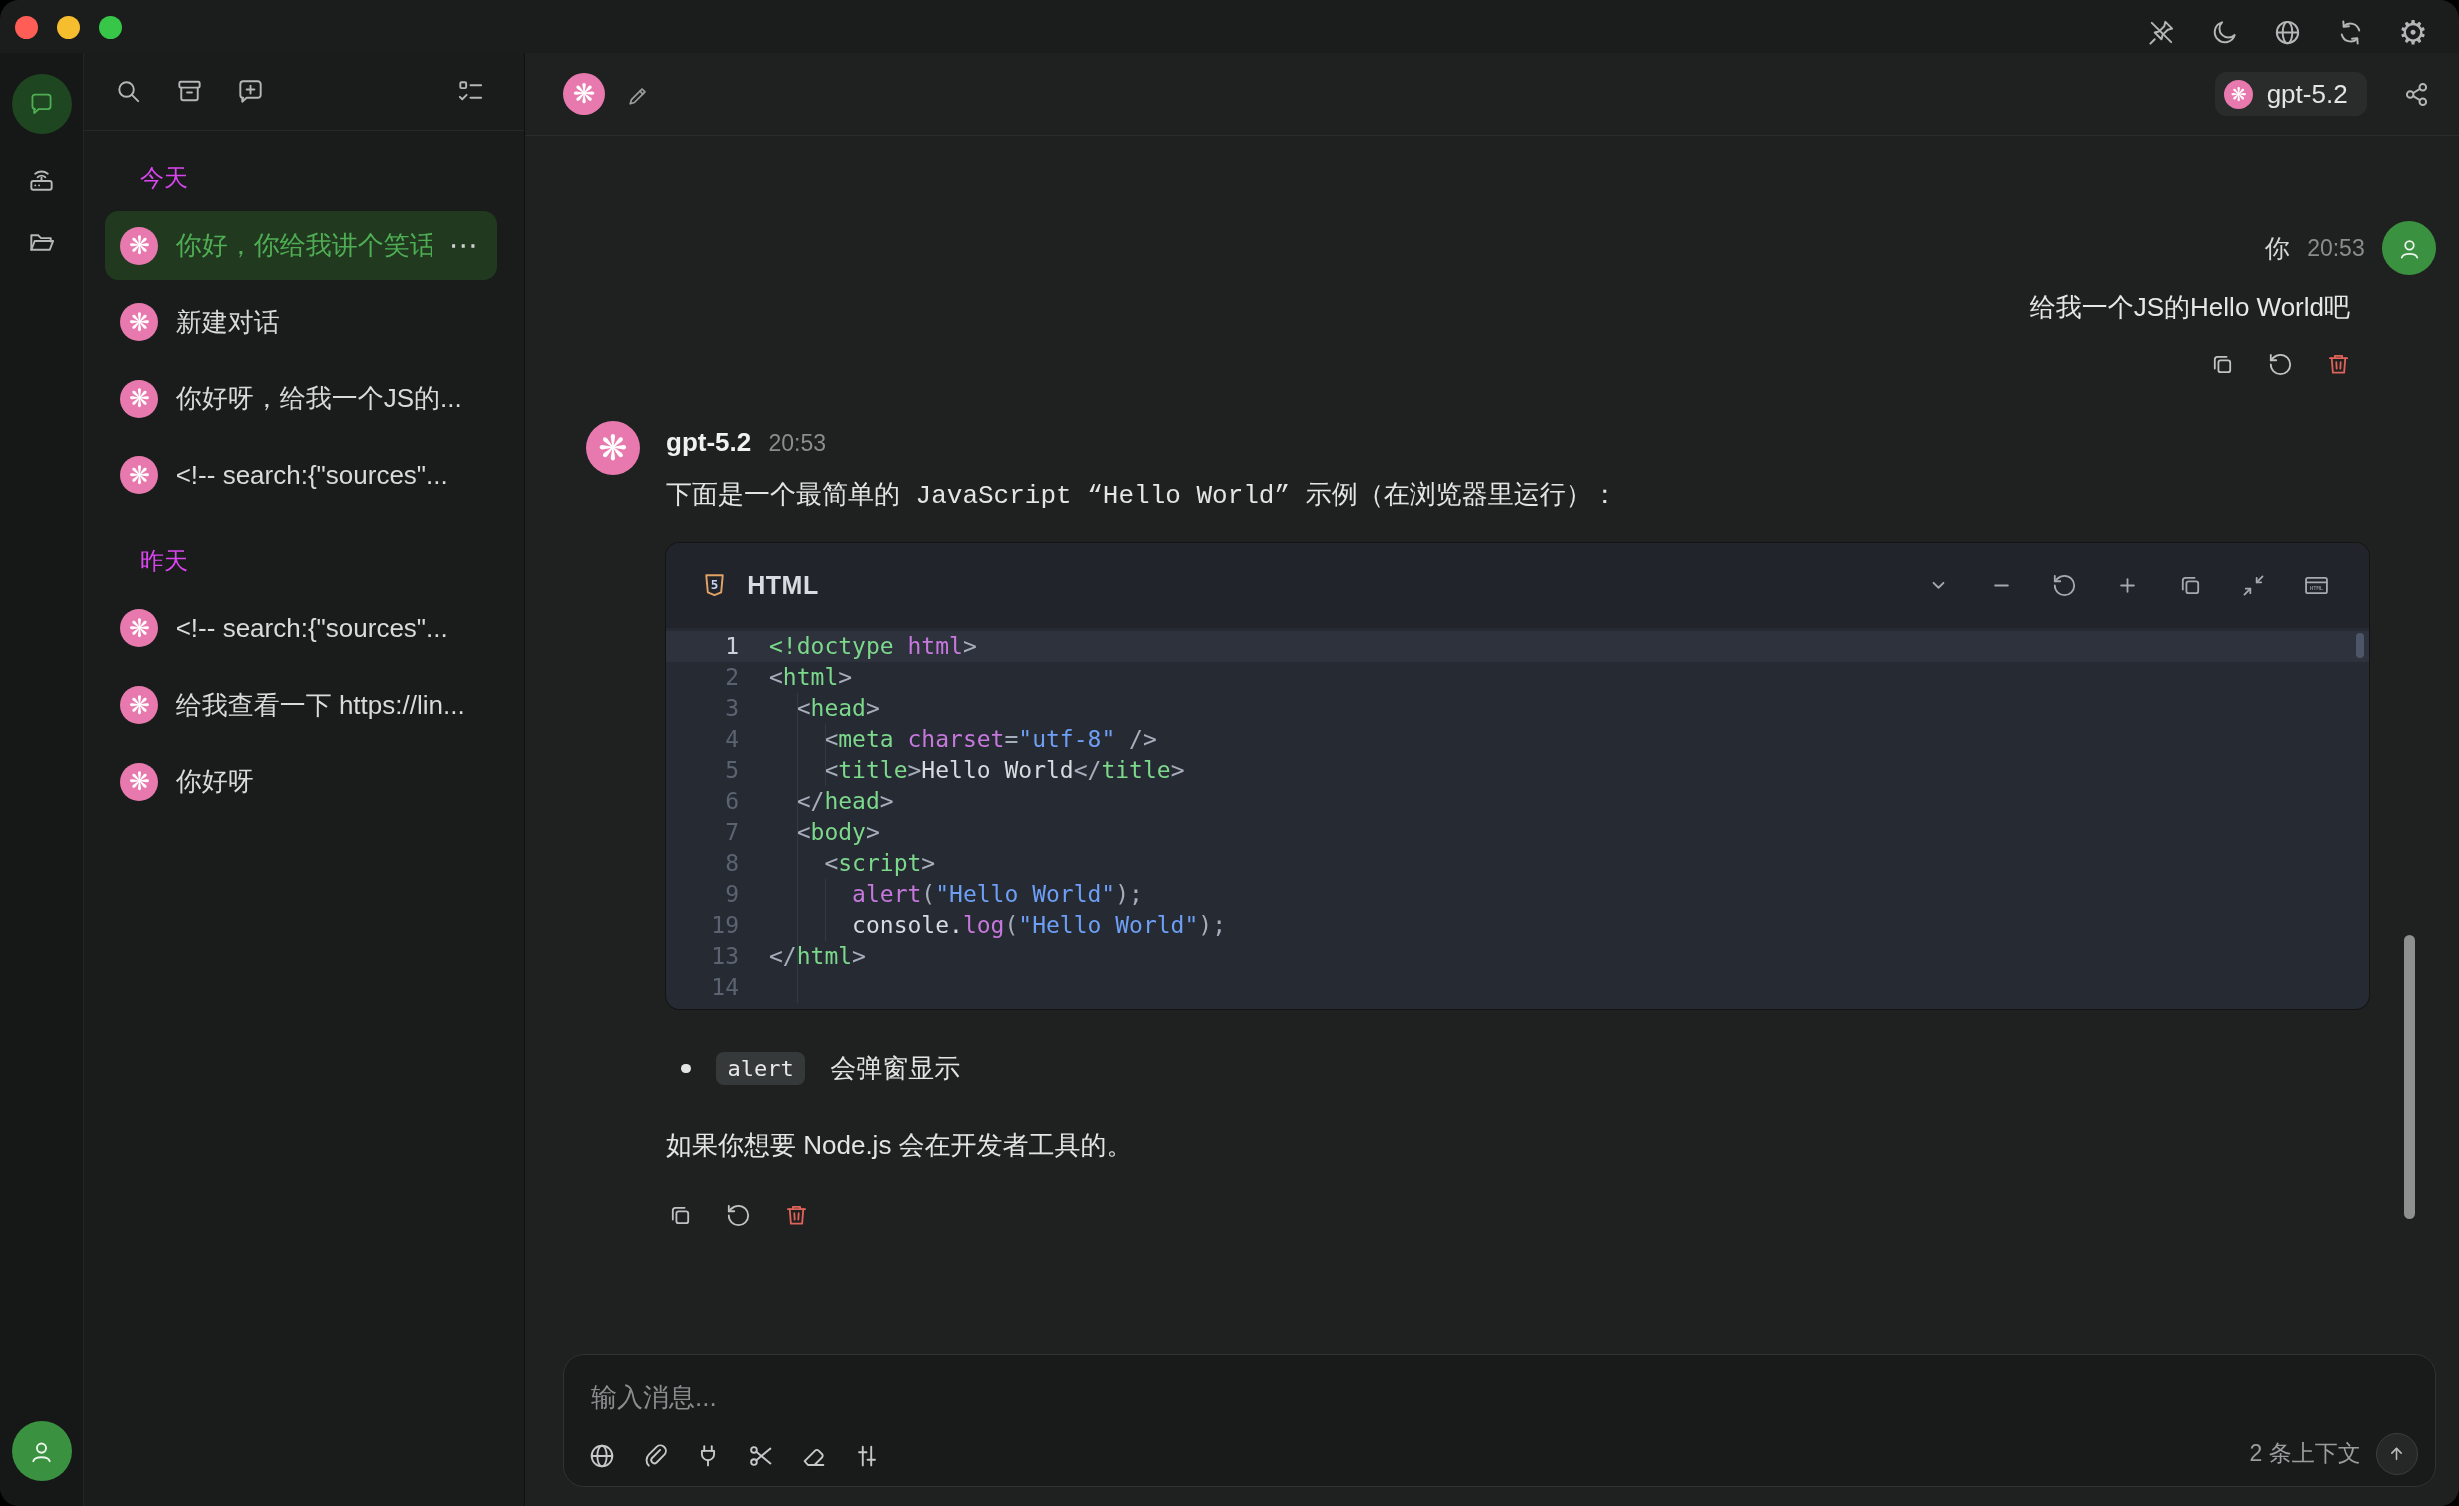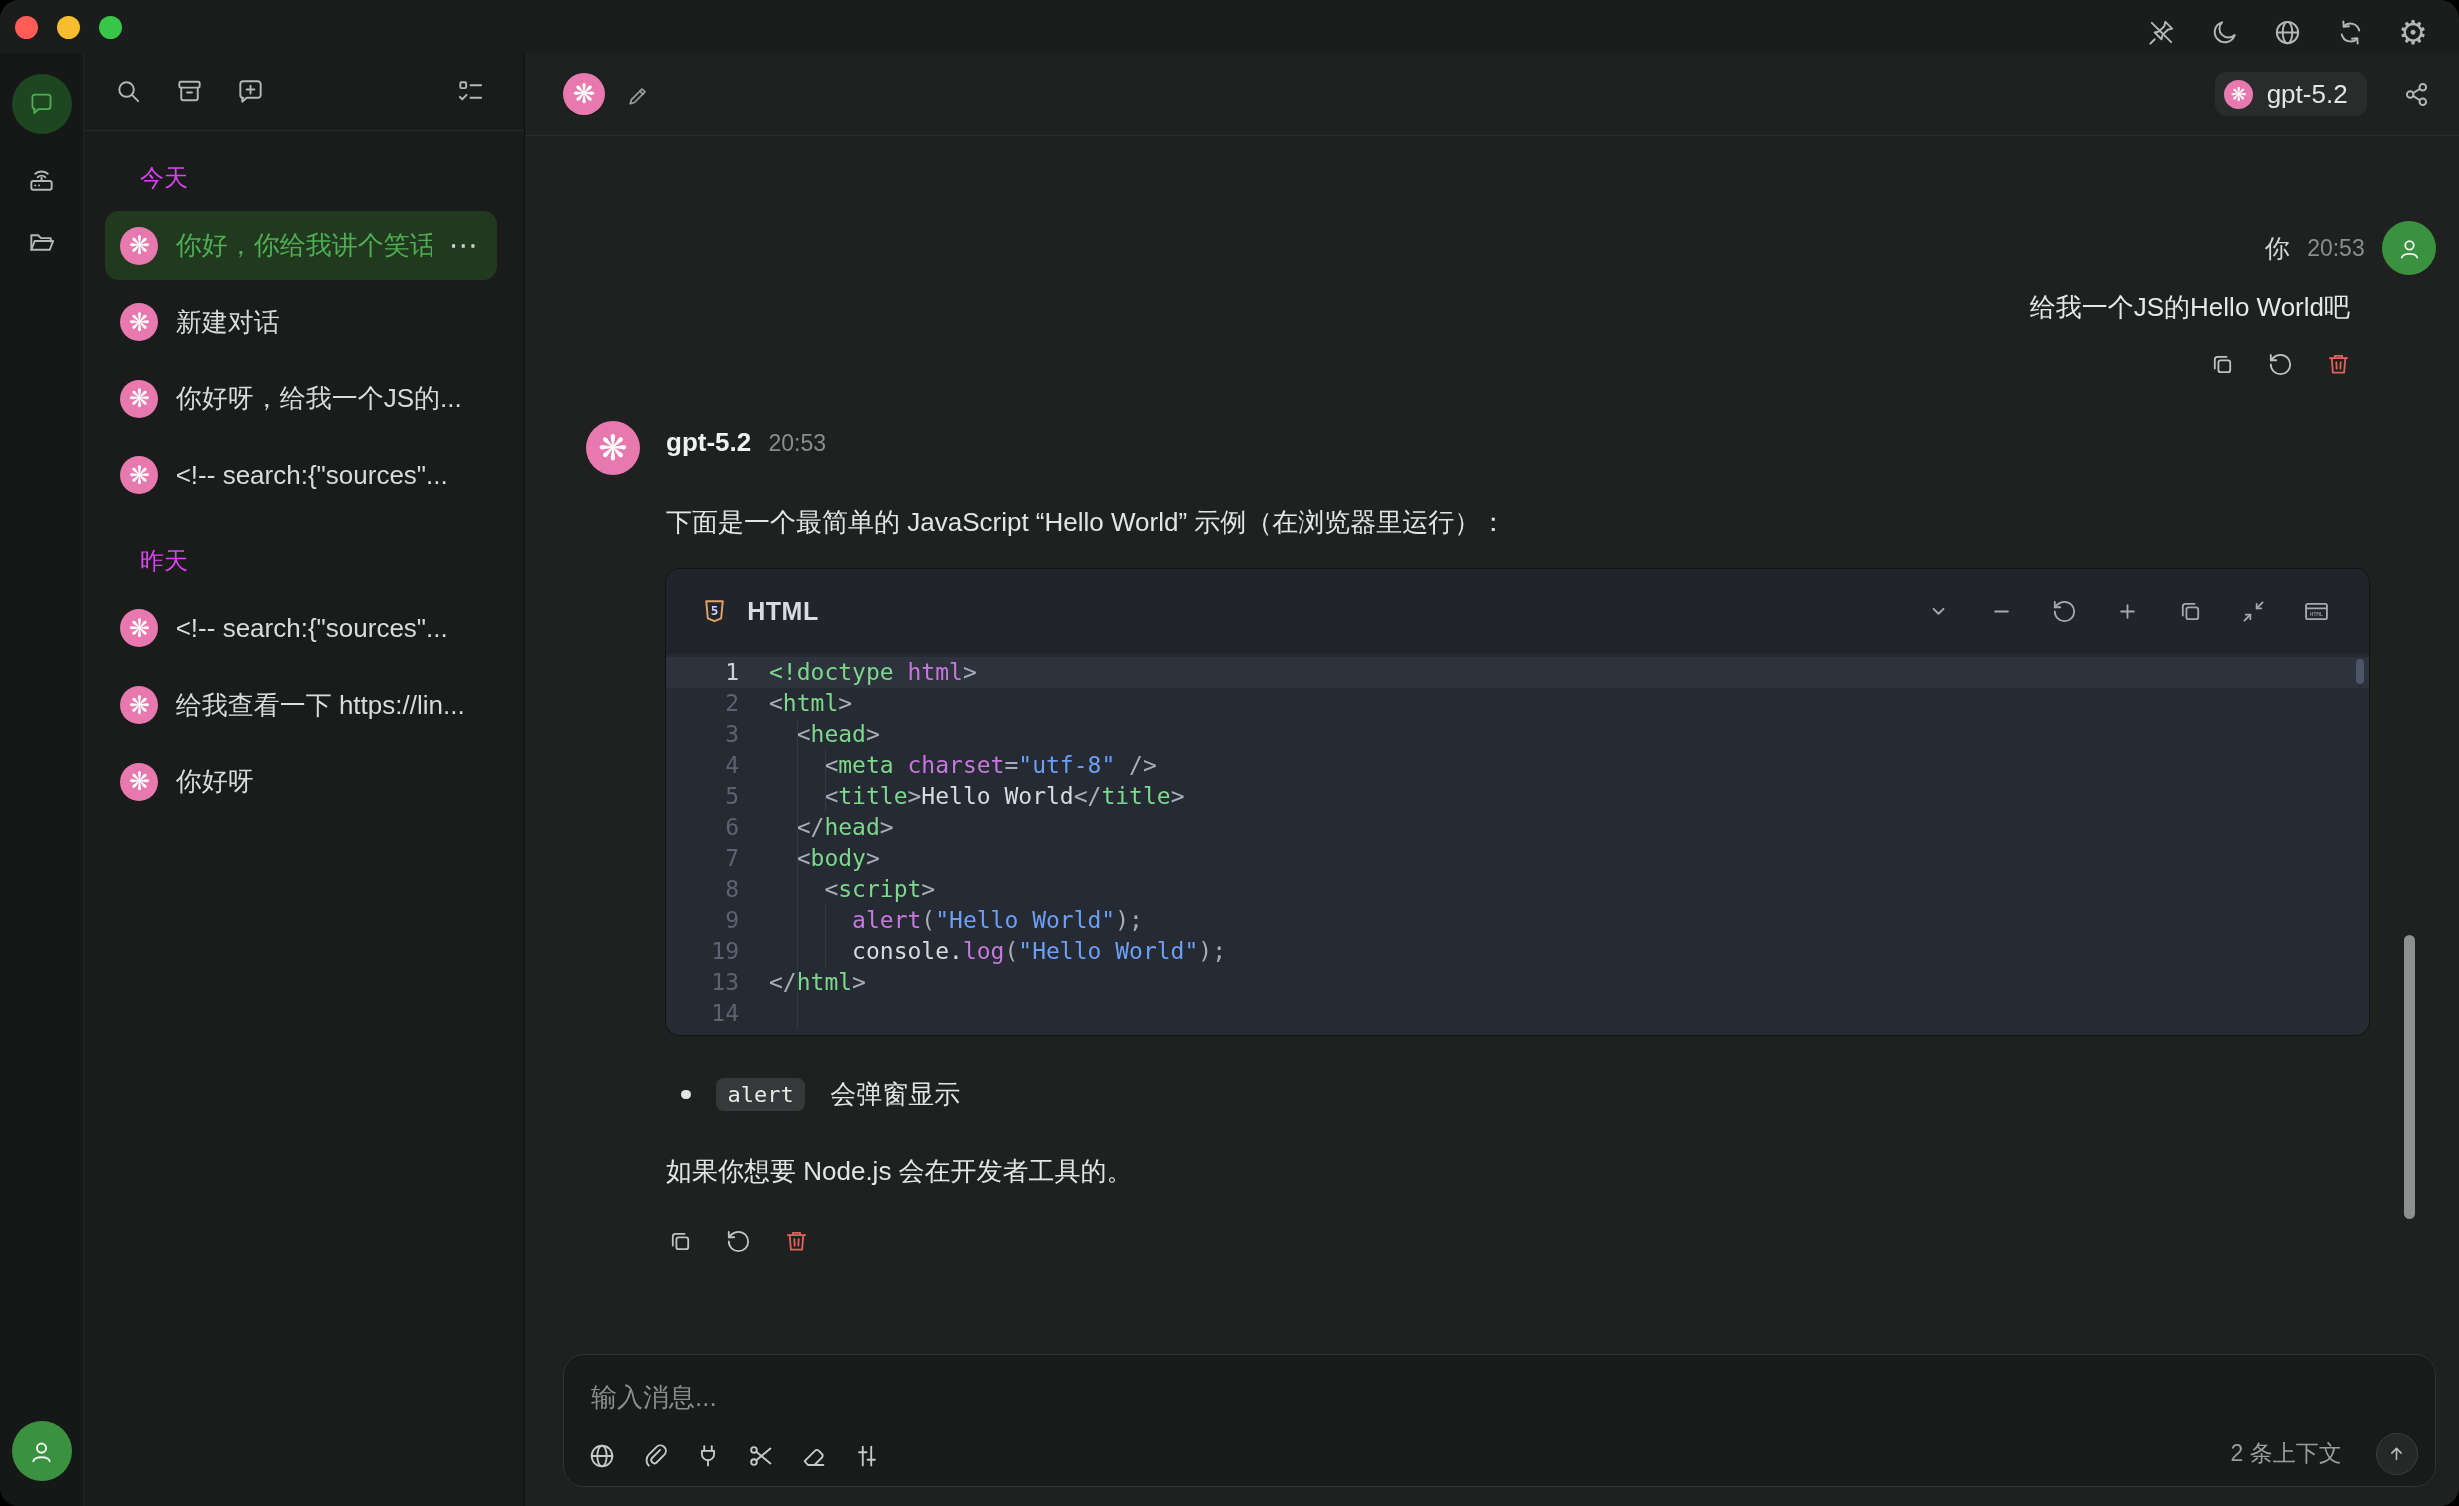--- a/index.html
+++ b/index.html
@@ -67,21 +67,21 @@
   .act-btn .ic{width:29px;height:29px;stroke:#c0c3c4;}
   .act-btn.danger .ic{stroke:#e0635a;}
 
   
   .asst{display:flex;margin-top:42px;}
   .asst-avatar-col{width:103px;flex:0 0 103px;padding-left:23px;box-sizing:border-box;}
   .asst-body{flex:1;min-width:0;}
   .a-meta{display:flex;align-items:baseline;gap:17.3px;margin-top:5.8px;}
   .a-name{color:#f0f1f1;font-size:26px;font-weight:bold;}
   .a-time{color:#8a8d8e;font-size:23px;}
-  .a-para{font-size:26px;color:#e3e5e5;margin-top:45px;line-height:1.5;}
+  .a-para{font-size:26px;color:#e3e5e5;margin-top:19px;line-height:1.5;font-family:Liberation Mono, monospace;}
 
   
   .code-card{width:1703px;margin-top:27px;border-radius:13.4px;overflow:hidden;background:#262b33;box-shadow:0 0 0 1px rgba(0,0,0,.38);}
   .cc-head{height:85px;background:#21252b;display:flex;align-items:center;padding:0 38px 0 33px;gap:17.3px;}
   .cc-lang{color:#d8dbe0;font-size:25px;font-weight:bold;letter-spacing:0.5px;}
   .cc-spacer{flex:1}
   .cc-actions{display:flex;gap:34px;align-items:center;}
   .cc-btn{background:none;border:none;cursor:pointer;padding:0;display:flex;}
   .cc-btn .ic{width:29px;height:29px;stroke:#a6a9ad;}
   .cc-body{position:relative;padding:2.9px 0 5.8px 0;font-family:"DejaVu Sans Mono","Liberation Mono",monospace;font-size:23px;line-height:31px;}
@@ -105,21 +105,21 @@
   .asst .msg-actions{margin-top:38px;}
 
   
   .v-thumb{position:absolute;right:44px;top:882px;width:10.6px;height:284px;border-radius:5.8px;background:#8e9090;}
 
   
   .composer{position:absolute;left:38px;right:23px;bottom:19px;height:133px;background:#191a1a;border:1.9px solid #313233;border-radius:21px;box-sizing:border-box;}
   .composer .ph{position:absolute;top:25px;left:27px;font-size:26px;color:#8a8d8e;}
   .comp-tools{position:absolute;left:23px;bottom:15.4px;display:flex;gap:23px;}
   .comp-tools .act-btn .ic{stroke:#c6c9ca;width:30px;height:30px;}
-  .comp-right{position:absolute;right:17.3px;bottom:11.5px;display:flex;align-items:center;gap:34px;}
+  .comp-right{position:absolute;right:17.3px;bottom:11.5px;display:flex;align-items:center;gap:15px;}
   .ctx{color:#9a9d9e;font-size:23px;}
   .send-btn{width:42px;height:42px;border-radius:50%;background:#262727;border:1.9px solid #3c3d3e;cursor:pointer;display:flex;align-items:center;justify-content:center;padding:0;}
   .send-btn .ic{width:25px;height:25px;stroke:#b9bcbd;}
 </style>
 </head>
 <body>
 
 <div id="window">
 
   <div class="traffic">

